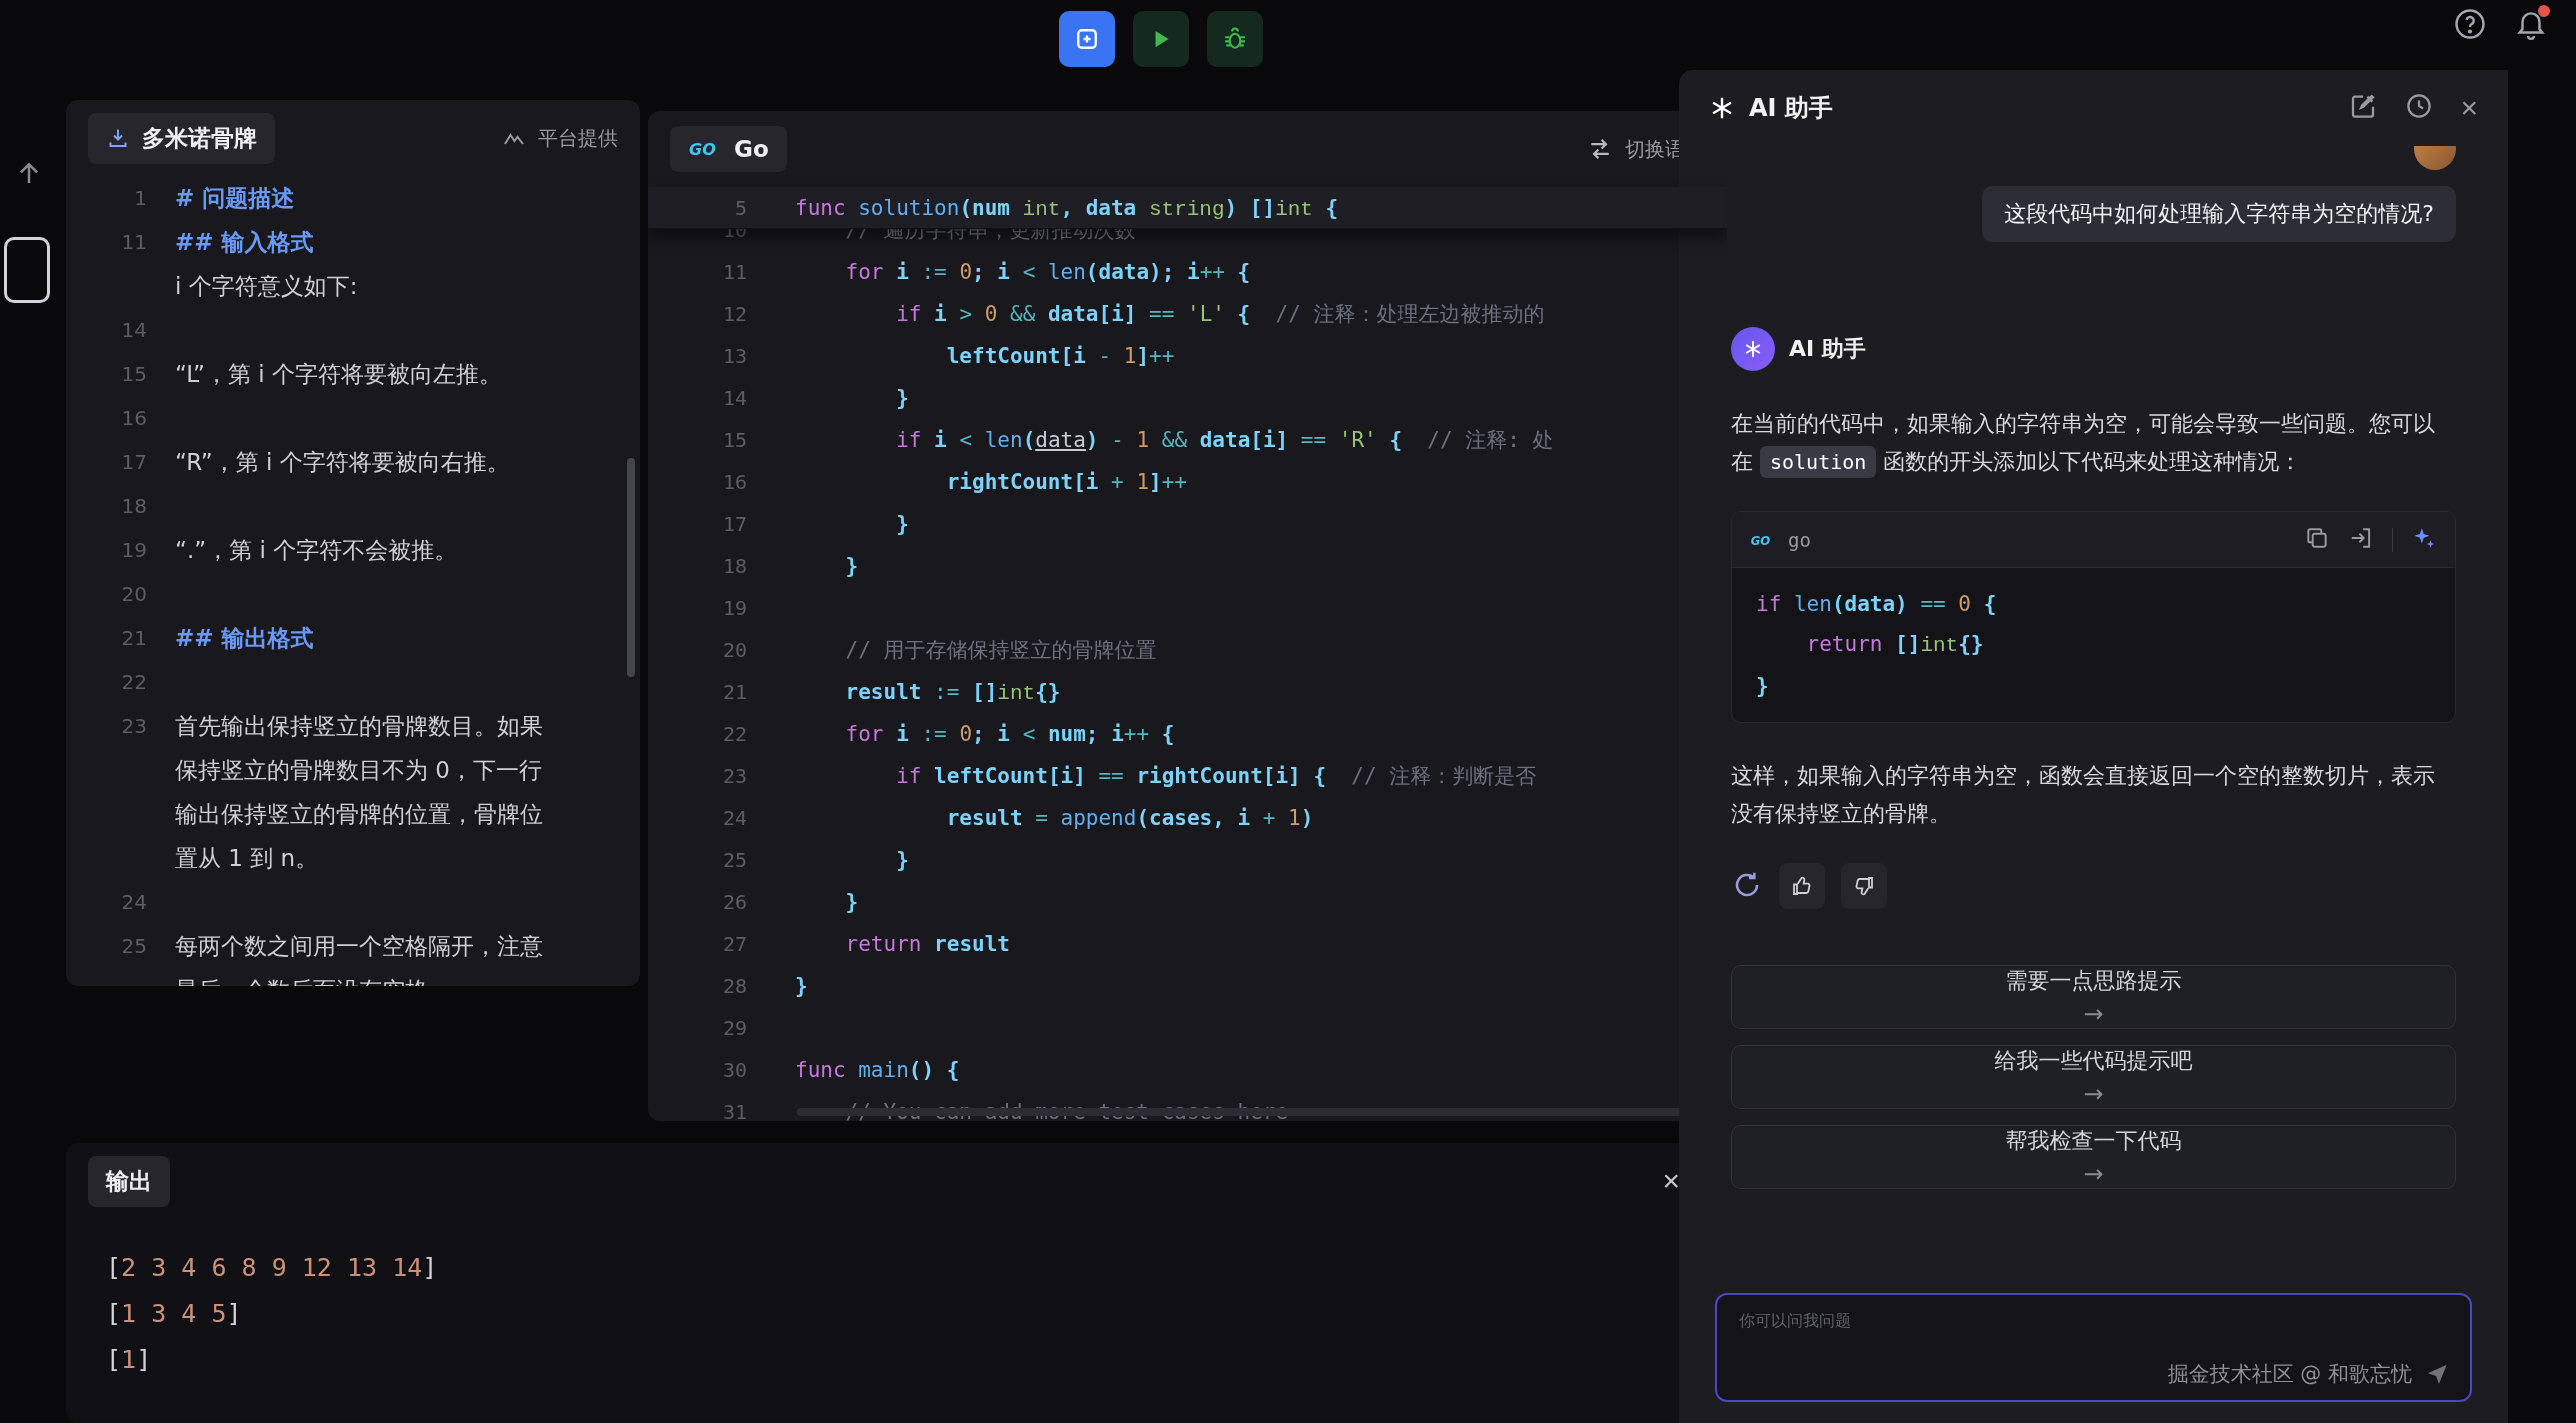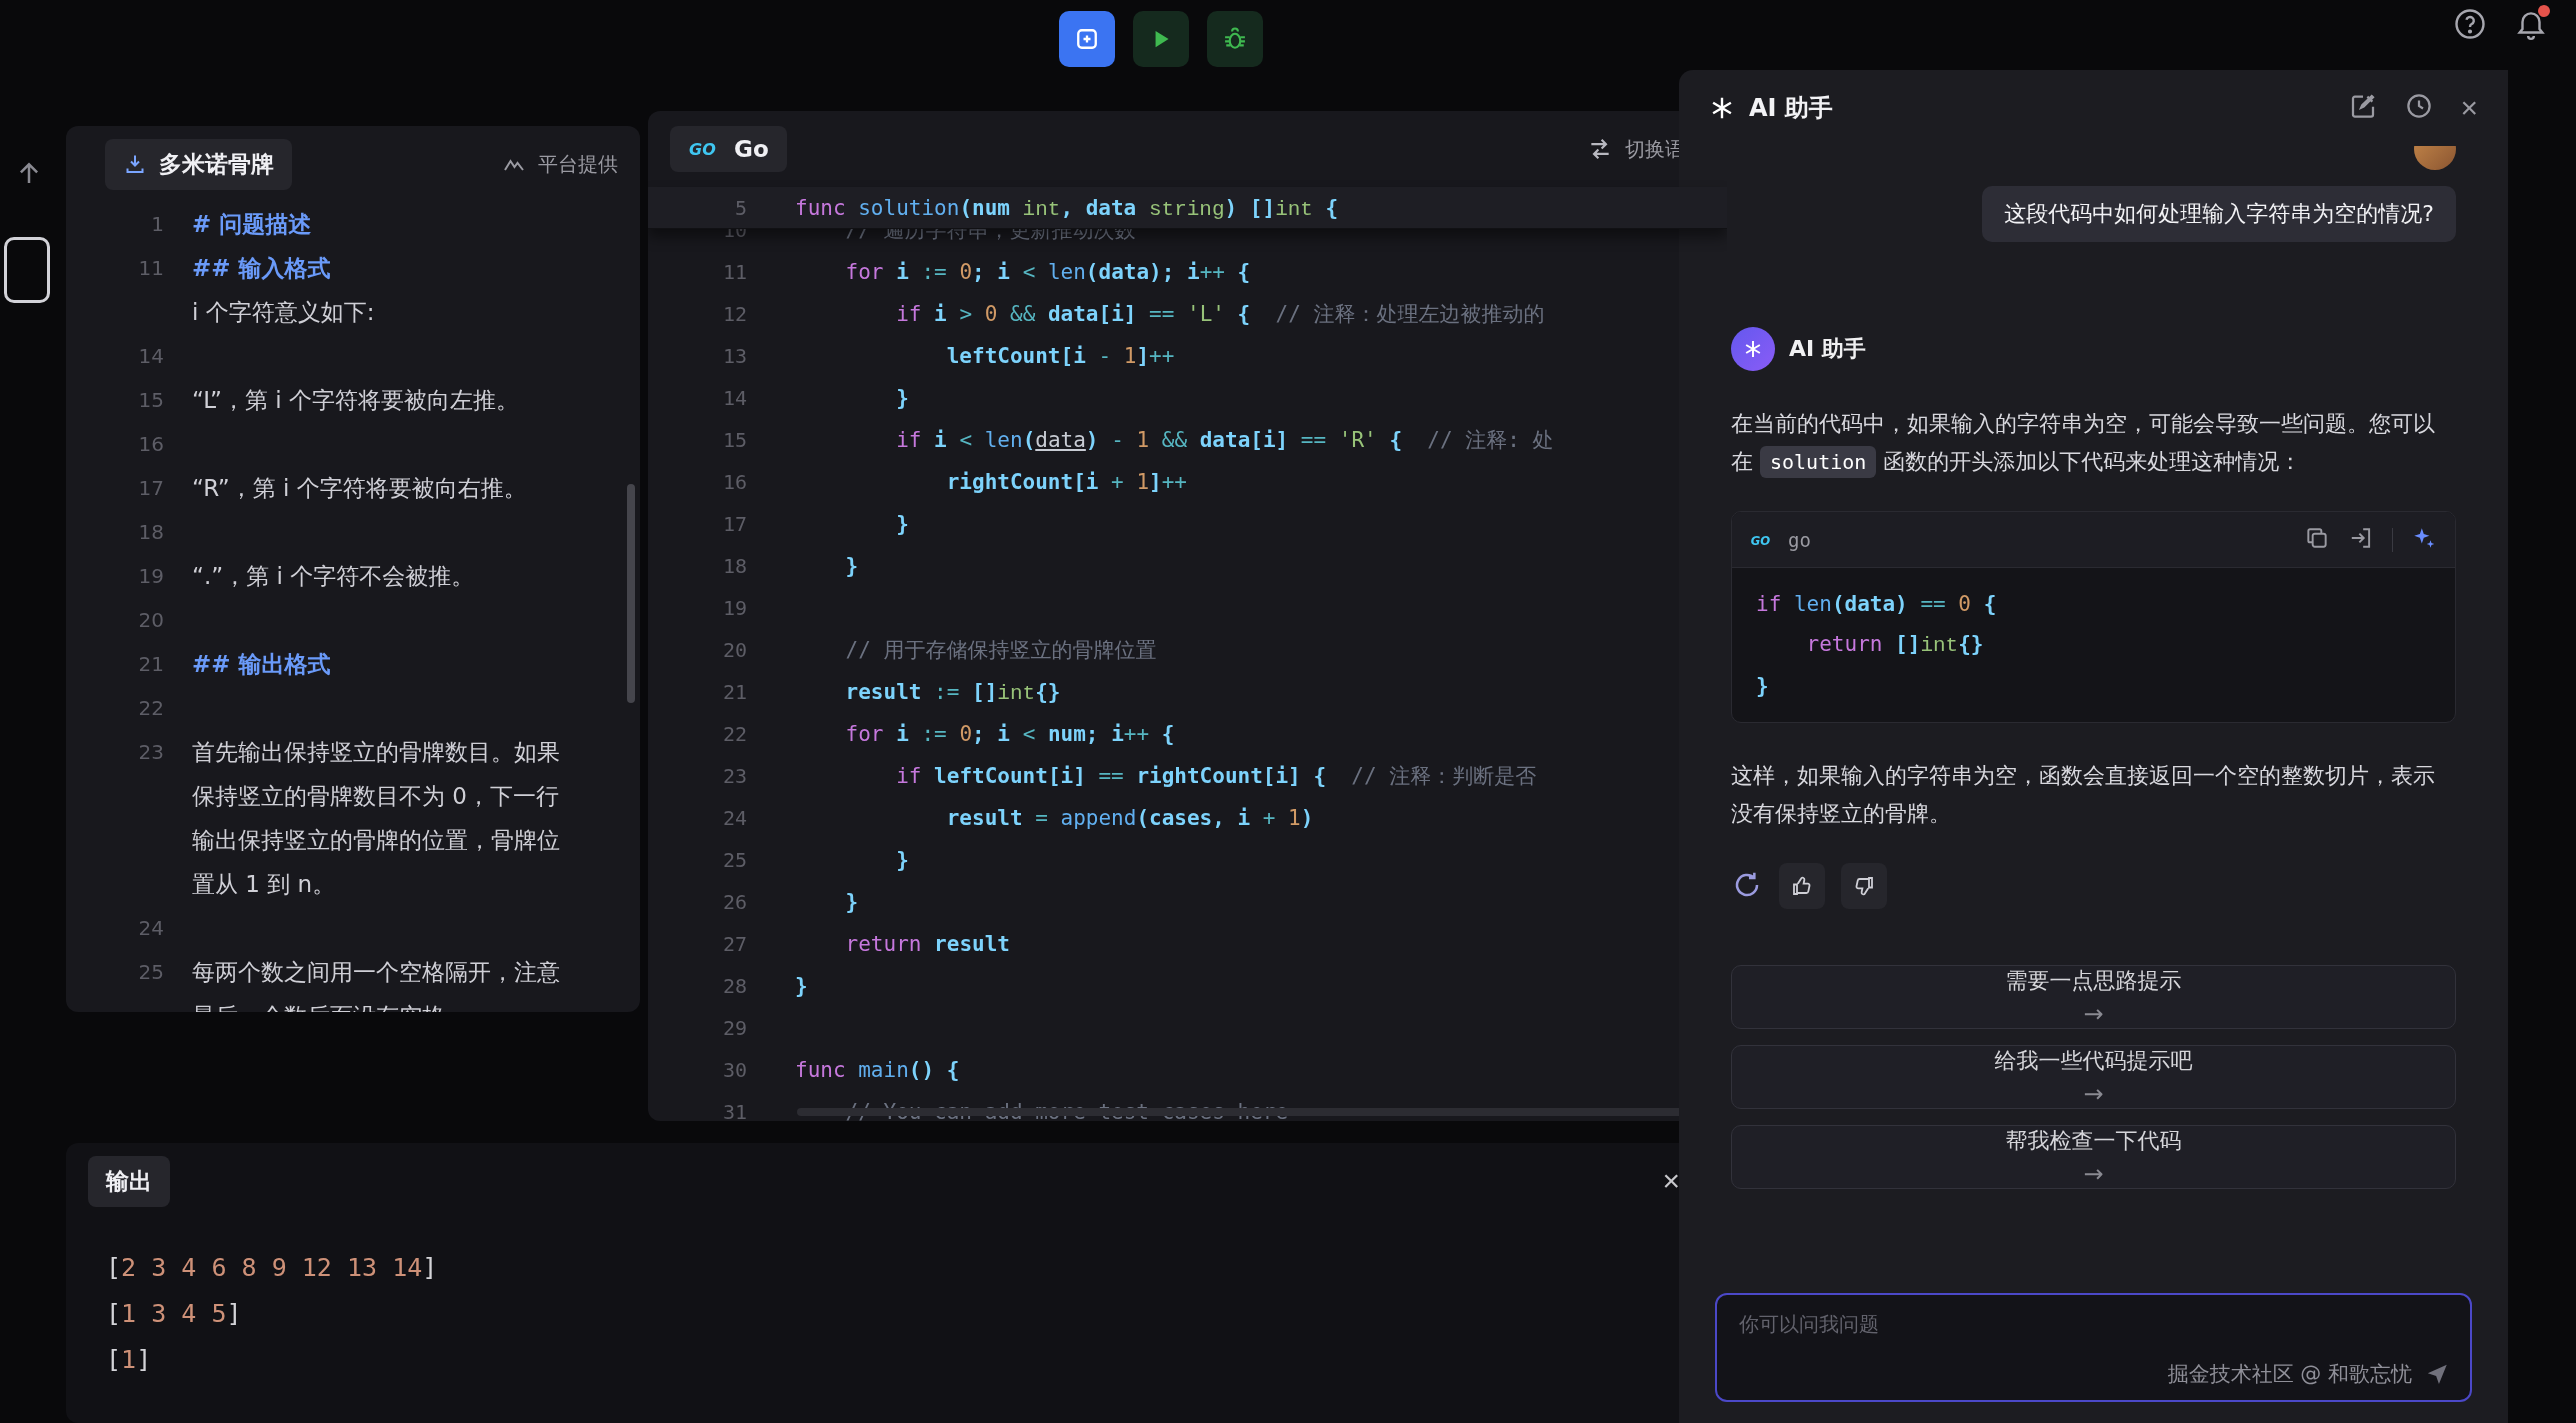--- a/index.html
+++ b/index.html
@@ -20,21 +20,21 @@
   .rail-up { position:absolute; left:14px; top:80px; color:#8a8a92; background:none; border:none; cursor:pointer; }
   .rail-tab { position:absolute; left:4px; top:159px; width:46px; height:66px; border:3px solid #d2d2d8; border-radius:10px; background:transparent; cursor:pointer; }
 
   
   .panel { position:absolute; background:#18181d; border-radius:12px; overflow:hidden; }
   .panel-header { height:76px; display:flex; align-items:center; justify-content:space-between; padding:0 22px; }
   .badge { display:flex; align-items:center; gap:12px; background:#26262c; border-radius:8px; padding:10px 18px; color:#f0f0f4; font-size:23px; font-weight:bold; }
   .header-right { display:flex; align-items:center; gap:12px; color:#9a9aa2; font-size:20px; cursor:pointer; }
 
   
-  .problem-panel { left:66px; top:126px; width:574px; height:886px;padding-left:17px; }
+  .problem-panel { left:66px; top:100px; width:574px; height:886px; }
   .p-row { display:flex; line-height:44px; font-size:23px; }
   .p-num { flex:none; width:109px; text-align:right; padding-right:28px; color:#5d5d66; font-size:20px; }
   .p-text { width:370px; min-height:44px; color:#cfcfd6; word-break:break-all; }
   .p-head { color:#6a9af9; font-weight:bold; }
   .v-thumb { position:absolute; width:8px; border-radius:4px; background:#45454c; cursor:pointer; }
   .problem-thumb { right:5px; top:358px; height:219px; }
 
   
   .code-panel { left:648px; top:111px; width:1079px; height:1010px; }
   .lang-badge { gap:10px; }
@@ -79,21 +79,21 @@
   .cb-icons button { background:none; border:none; color:#9a9aa2; cursor:pointer; }
   .cb-div { width:1px; height:24px; background:#3a3a42; }
   .ai-code { padding:16px 24px; font-family:"DejaVu Sans Mono","Liberation Mono",monospace; font-size:21px; line-height:40px; white-space:pre; }
   .ai-actions { display:flex; align-items:center; gap:16px; margin-top:30px; }
   .act-refresh { background:none; border:none; color:#9b9bdf; cursor:pointer; }
   .act-sq { width:46px; height:46px; border-radius:8px; background:#26262c; border:none; color:#cfcfd6; display:flex; align-items:center; justify-content:center; cursor:pointer; }
   .suggestions { margin-top:56px; display:flex; flex-direction:column; gap:16px; }
   .chip { height:64px; background:#1f1f26; border:1px solid #32323b; border-radius:10px; display:flex; align-items:center; justify-content:space-between; padding:0 26px; font-size:22px; color:#d6d6da; cursor:pointer;flex-direction:column; }
   .chip-arrow { color:#8a8a92; font-size:24px; }
   .ai-input-box { position:absolute; left:36px; right:36px; bottom:22px; height:109px; background:#131318; border:2px solid #4b48c8; border-radius:12px; }
-  .ai-input { width:100%; height:64px; background:transparent; border:none; outline:none; resize:none; padding:16px 22px; font-size:20px; color:#f9a8d4; font-family:"DejaVu Sans","Liberation Sans",sans-serif; }
+  .ai-input { width:100%; height:64px; background:transparent; border:none; outline:none; resize:none; padding:16px 22px; font-size:16px; color:#f9a8d4; font-family:"DejaVu Sans","Liberation Sans",sans-serif; }
   .ai-input::placeholder { color:#62626c; }
   .watermark-row { position:absolute; right:20px; bottom:12px; display:flex; align-items:center; gap:12px; color:#8f8f98; font-size:21px; }
 </style>
 </head>
 <body>
 
 <div class="topbar-center">
   <button class="tb-btn tb-submit">
     <svg width="28" height="28" viewBox="0 0 24 24" fill="none" stroke="#ffffff" stroke-width="2">
         <rect x="4.5" y="4.5" width="15" height="15" rx="3"></rect>

